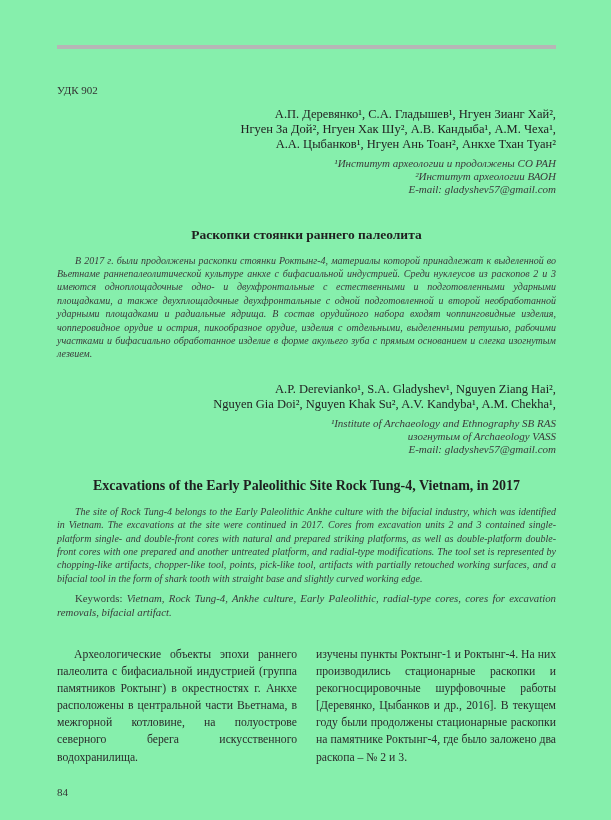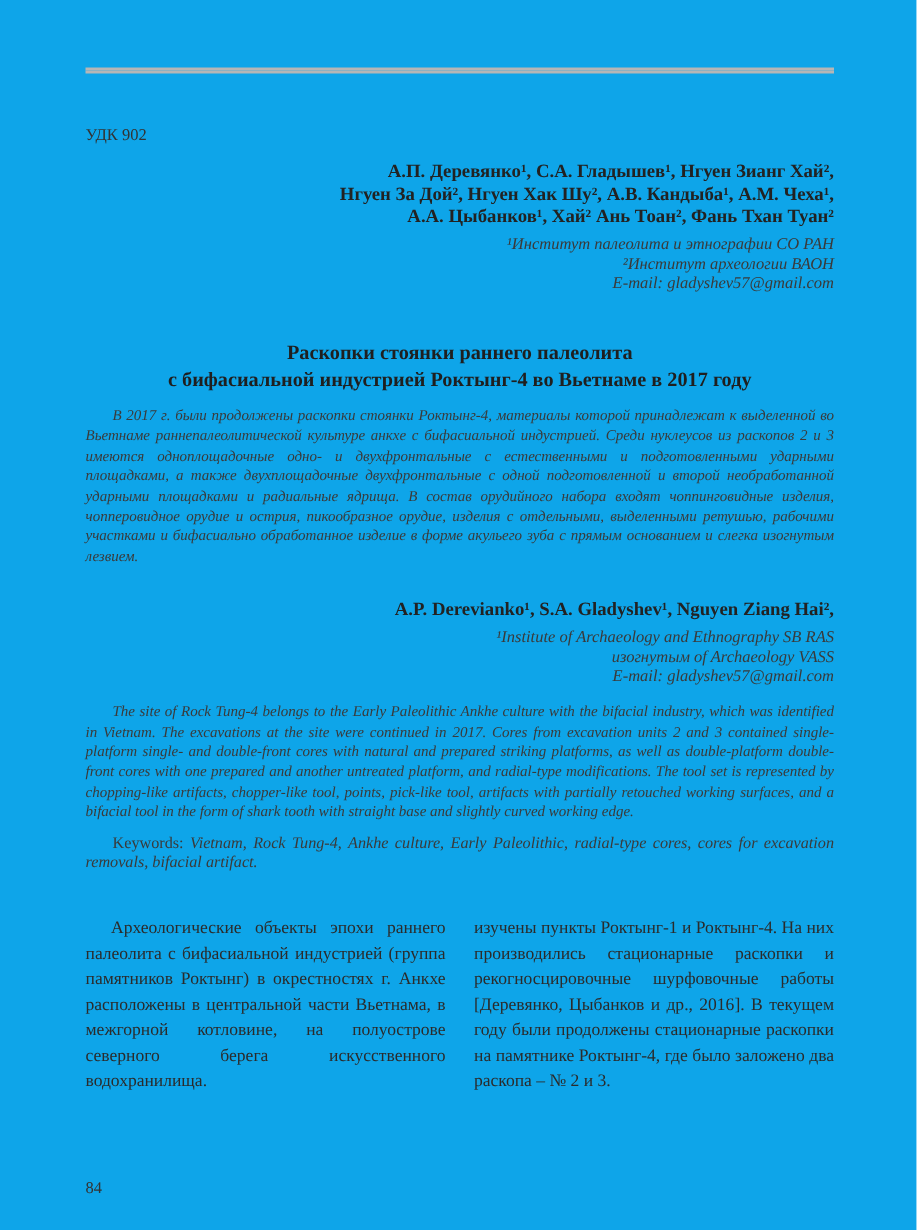--- a/index.html
+++ b/index.html
@@ -2,21 +2,21 @@
 <html lang="ru"><head>
 <meta charset="utf-8">
 <style>
   * { margin: 0; padding: 0; box-sizing: border-box; }
   html, body { background: #ffffff; }
   .page {
     position: relative;
     width: 611px;
     height: 820px;
     margin: 0 auto;
-    background: #0ea5e9;
+    background: #86efac;
     font-family: "Liberation Serif", "DejaVu Serif", serif;
     color: #2b2b2b;
     overflow: hidden;
   }
   .content { padding: 0 55px 0 57px; }
 
   .top-rule {
     margin-top: 45px;
     height: 2px;
     border-top: 2px solid #b6b6b6;
@@ -25,21 +25,21 @@
 
   .udc {
     margin-top: 35px;
     font-size: 11px;
     color: #333333;
   }
 
   .authors {
     margin-top: 11px;
     text-align: right;
-    font-weight: bold;
+    font-weight: normal;
     font-size: 12.5px;
     line-height: 15px;
     color: #222222;
   }
   .authors .line { display: block; }
 
   .affiliations {
     margin-top: 5px;
     text-align: right;
     font-style: italic;
@@ -116,47 +116,48 @@
 <div class="page">
   <div class="content">
 
     <div class="top-rule"></div>
 
     <div class="udc">УДК 902</div>
 
     <div class="authors">
       <span class="line">А.П. Деревянко¹, С.А. Гладышев¹, Нгуен Зианг Хай²,</span>
       <span class="line">Нгуен За Дой², Нгуен Хак Шу², А.В. Кандыба¹, А.М. Чеха¹,</span>
-      <span class="line">А.А. Цыбанков¹, Хай² Ань Тоан², Фань Тхан Туан²</span>
+      <span class="line">А.А. Цыбанков¹, Нгуен Ань Тоан², Анкхе Тхан Туан²</span>
     </div>
 
     <div class="affiliations">
-      <span class="line">¹Институт палеолита и этнографии СО РАН</span>
+      <span class="line">¹Институт археологии и продолжены СО РАН</span>
       <span class="line">²Институт археологии ВАОН</span>
       <span class="line">E-mail: gladyshev57@gmail.com</span>
     </div>
 
     <div class="title-ru">
       <span class="line">Раскопки стоянки раннего палеолита</span>
-      <span class="line">с бифасиальной индустрией Роктынг-4 во Вьетнаме в 2017 году</span>
     </div>
 
     <p class="abstract">В 2017 г. были продолжены раскопки стоянки Роктынг-4, материалы которой принадлежат к выделенной во Вьетнаме раннепалеолитической культуре анкхе с бифасиальной индустрией. Среди нуклеусов из раскопов 2 и 3 имеются одноплощадочные одно- и двухфронтальные с естественными и подготовленными ударными площадками, а также двухплощадочные двухфронтальные с одной подготовленной и второй необработанной ударными площадками и радиальные ядрища. В состав орудийного набора входят чоппинговидные изделия, чопперовидное орудие и острия, пикообразное орудие, изделия с отдельными, выделенными ретушью, рабочими участками и бифасиально обработанное изделие в форме акульего зуба с прямым основанием и слегка изогнутым лезвием.</p>
 
 
     <div class="authors authors-en">
       <span class="line">A.P. Derevianko¹, S.A. Gladyshev¹, Nguyen Ziang Hai²,</span>
+      <span class="line">Nguyen Gia Doi², Nguyen Khak Su², A.V. Kandyba¹, A.M. Chekha¹,</span>
     </div>
 
     <div class="affiliations">
       <span class="line">¹Institute of Archaeology and Ethnography SB RAS</span>
       <span class="line">изогнутым of Archaeology VASS</span>
       <span class="line">E-mail: gladyshev57@gmail.com</span>
     </div>
 
+    <div class="title-en">Excavations of the Early Paleolithic Site Rock Tung-4, Vietnam, in 2017</div>
 
     <p class="abstract">The site of Rock Tung-4 belongs to the Early Paleolithic Ankhe culture with the bifacial industry, which was identified in Vietnam. The excavations at the site were continued in 2017. Cores from excavation units 2 and 3 contained single-platform single- and double-front cores with natural and prepared striking platforms, as well as double-platform double-front cores with one prepared and another untreated platform, and radial-type modifications. The tool set is represented by chopping-like artifacts, chopper-like tool, points, pick-like tool, artifacts with partially retouched working surfaces, and a bifacial tool in the form of shark tooth with straight base and slightly curved working edge.</p>
 
     <p class="keywords"><span class="label">Keywords:</span><span> Vietnam, Rock Tung-4, Ankhe culture, Early Paleolithic, radial-type cores, cores for excavation removals, bifacial artifact.</span></p>
 
     <div class="columns">
       <div class="col">
         <p class="indent">Археологические объекты эпохи раннего палеолита с бифасиальной индустрией (группа памятников Роктынг) в окрестностях г. Анкхе расположены в центральной части Вьетнама, в межгорной котловине, на полуострове северного берега искусственного водохранилища.</p>
 
       </div>

